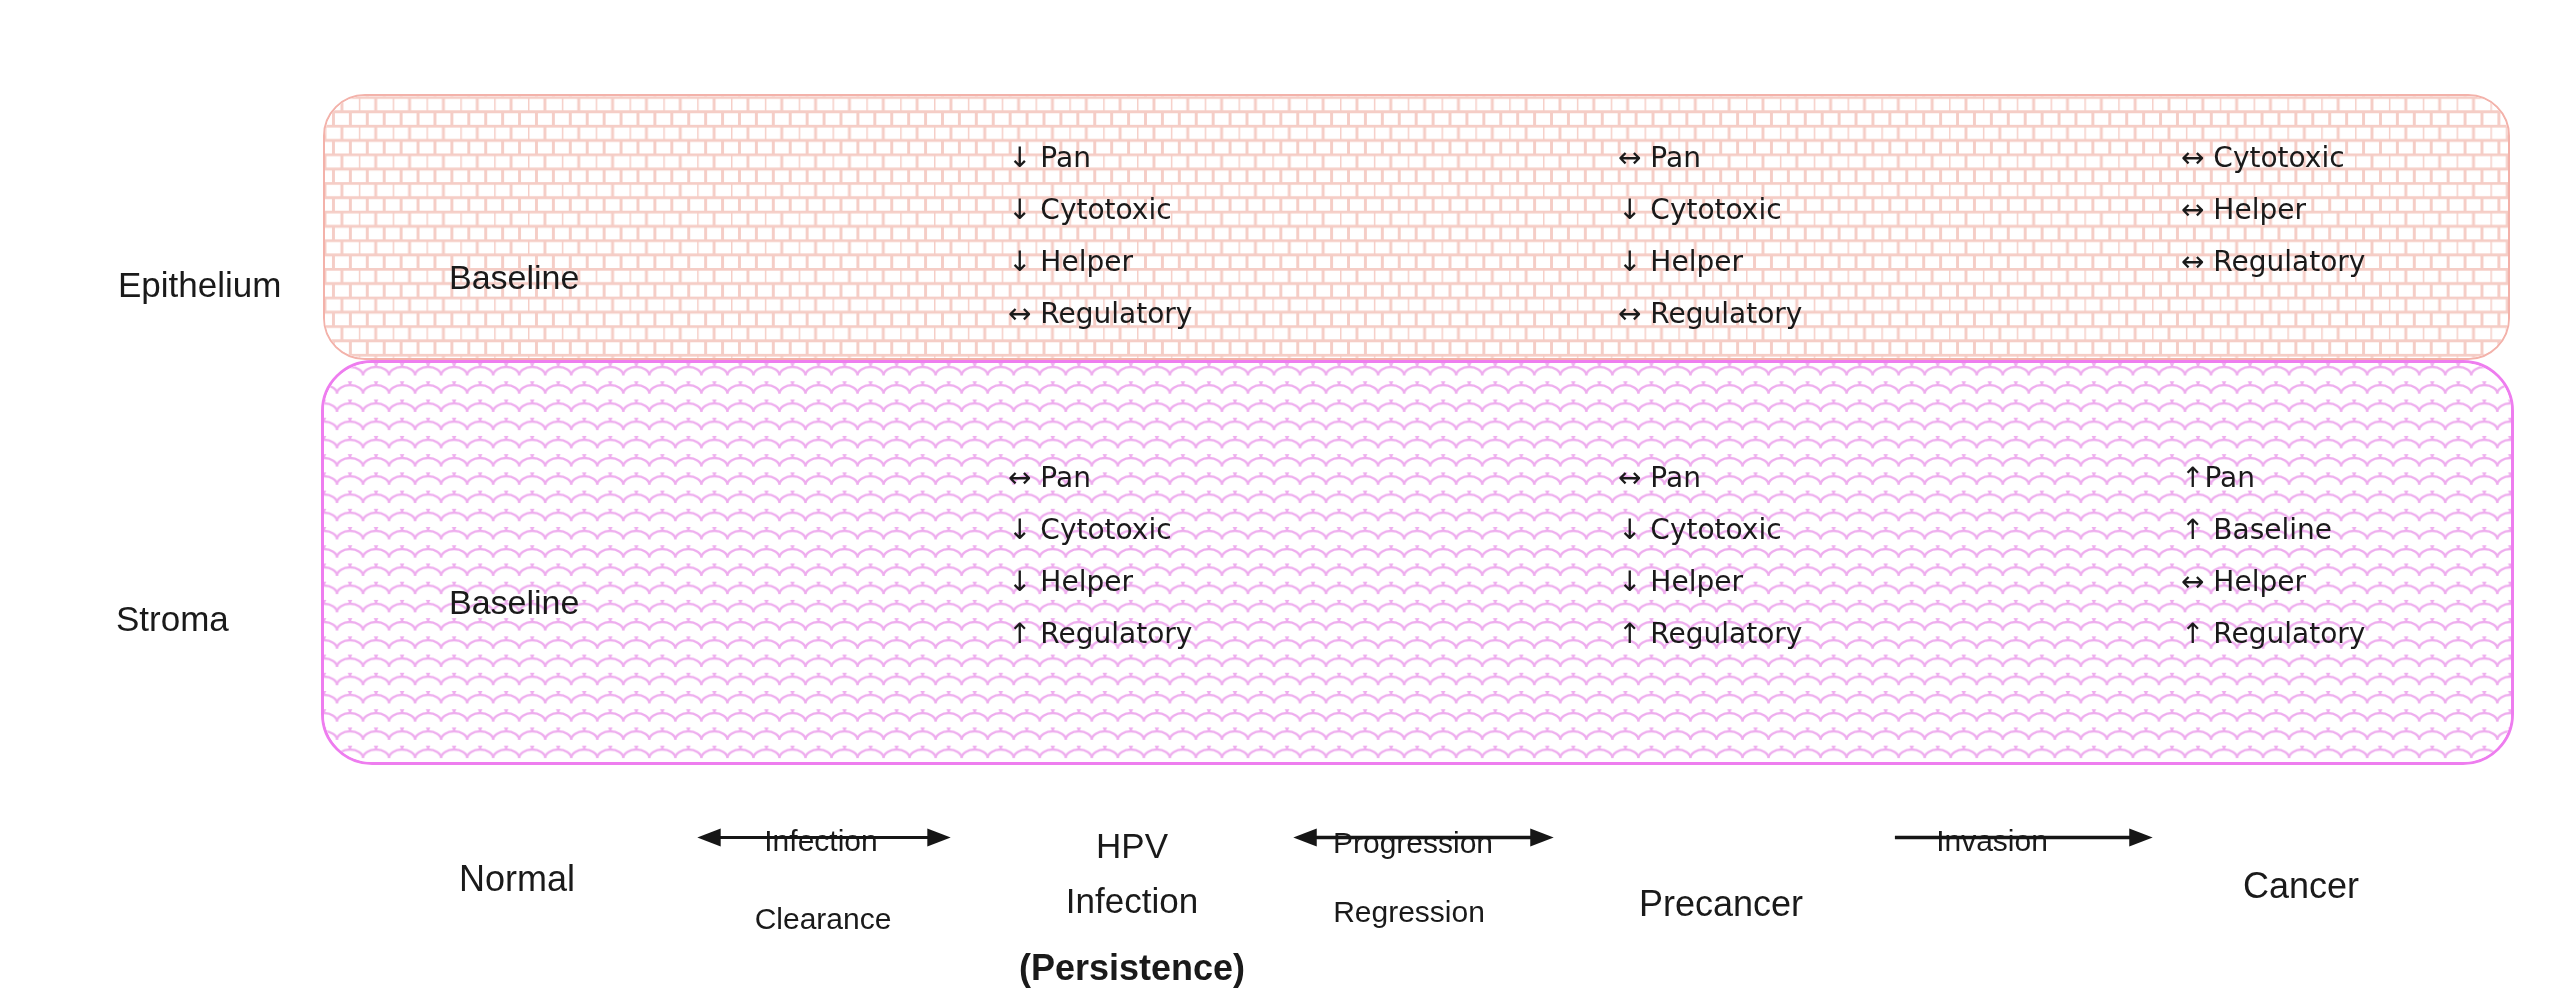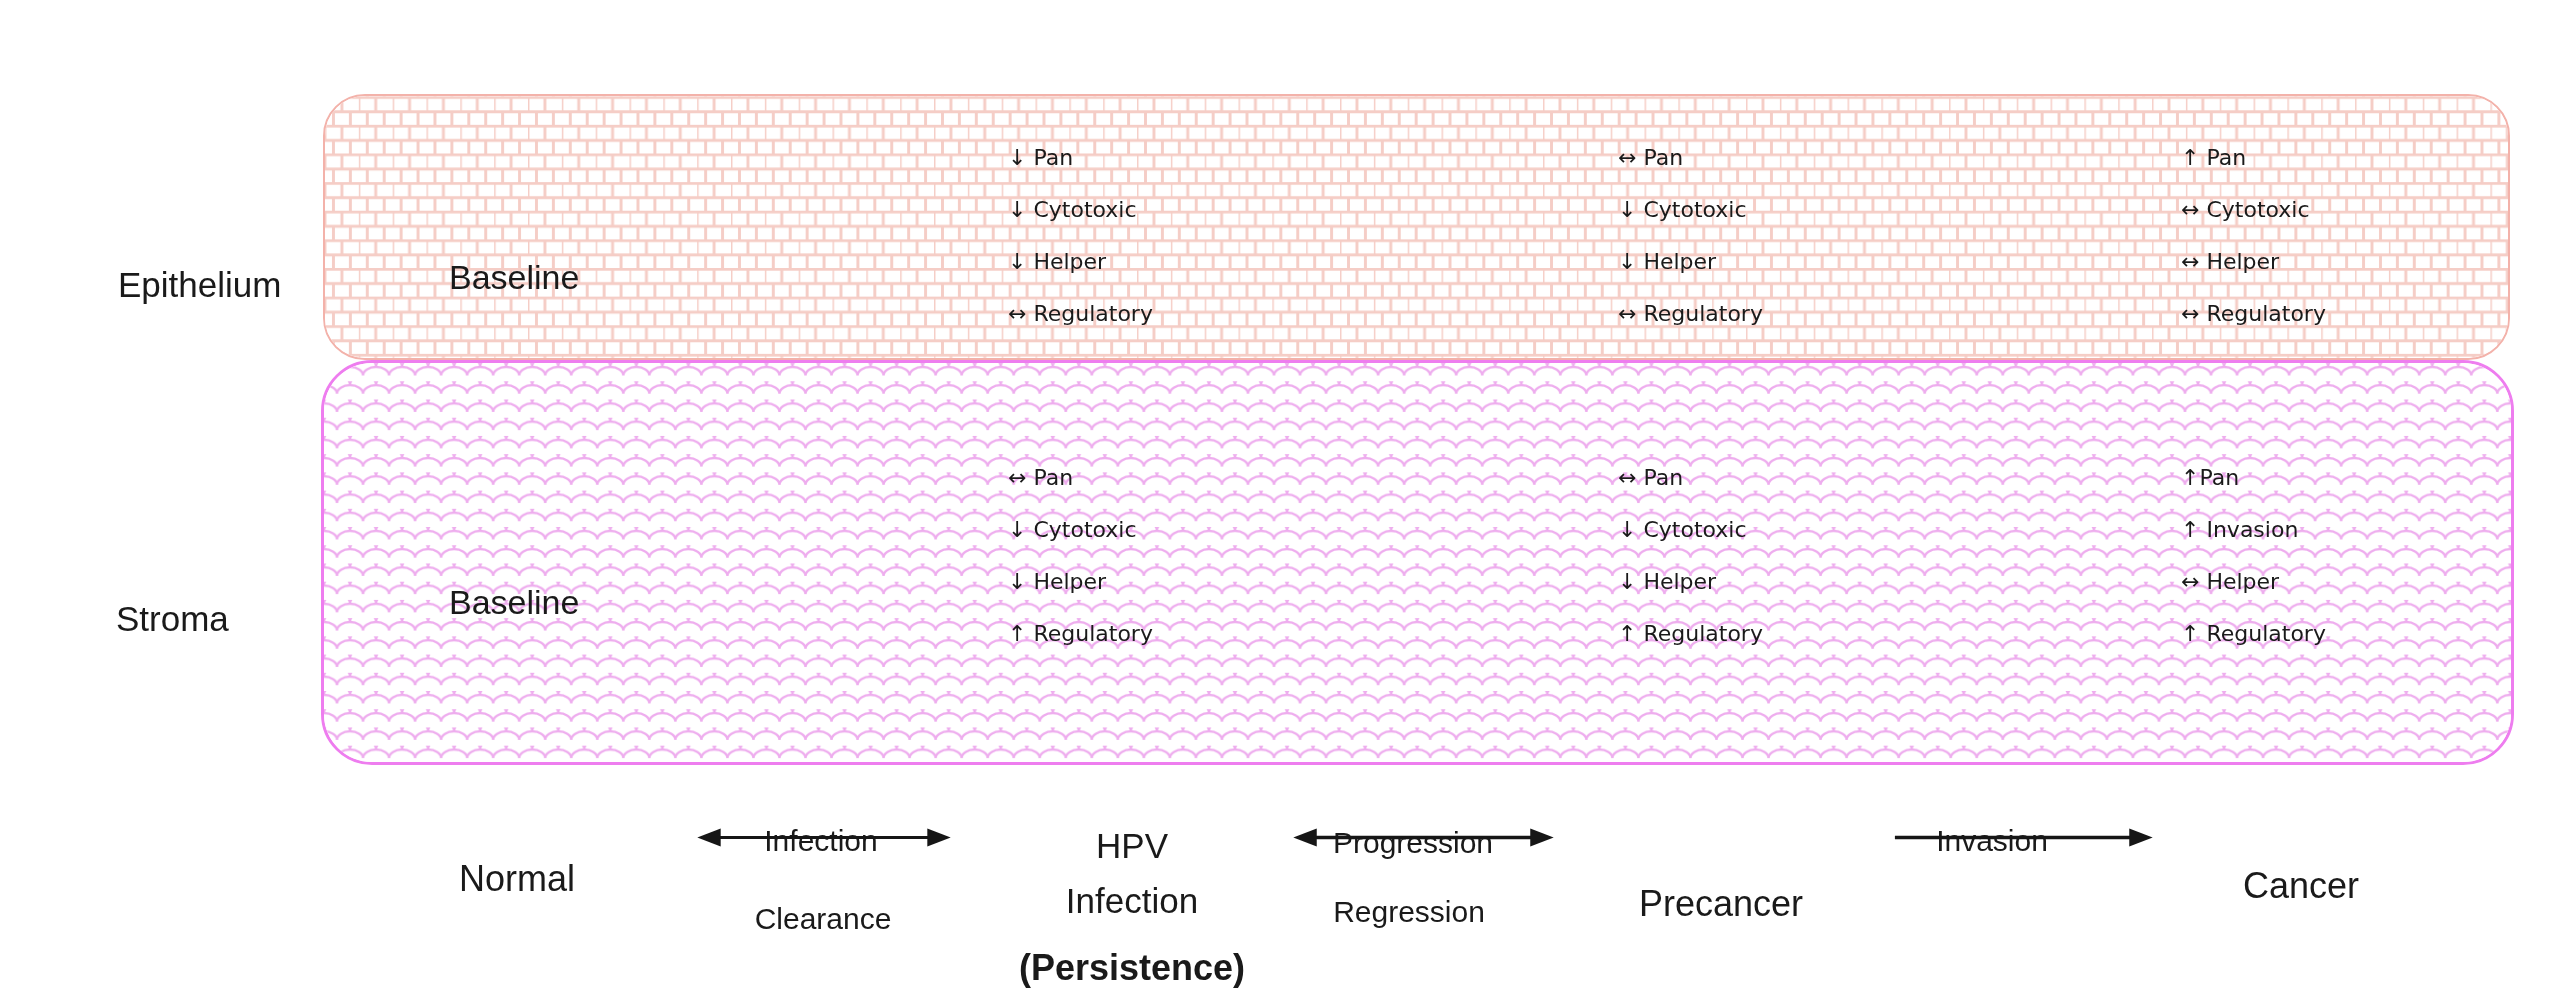--- a/index.html
+++ b/index.html
@@ -9,21 +9,21 @@
   }
   .abs{position:absolute;margin-top:41px;}
   .band{position:absolute;overflow:hidden;background:#ffffff;}
   .band-epithelium{left:323px;top:94px;width:2183px;height:262px;border:2.6px solid #f3b2aa;border-radius:42px;}
   .band-stroma{left:321px;top:360px;width:2187px;height:399px;border:3.3px solid #ee7def;border-radius:51px;}
   .band svg{position:absolute;left:0;top:0;width:100%;height:100%;display:block;}
   .vc{transform:translate(0,-50%);white-space:nowrap;}
   .cc{transform:translate(-50%,-50%);white-space:nowrap;text-align:center;}
   .row-label{font-size:35px;}
   .baseline-label{font-size:34px;}
-  .tcol{position:absolute;font-size:22px;line-height:52px;white-space:nowrap;
+  .tcol{position:absolute;font-size:28px;line-height:52px;white-space:nowrap;
         font-family:"DejaVu Sans","Liberation Sans",sans-serif;}
   .tline{height:52px;}
   .stage{font-size:36px;}
   .stage-sub{font-size:35px;}
   .note{font-size:36px;font-weight:bold;}
   .trans{font-size:30px;}
   .arrow-svg{position:absolute;}
   .arrow-svg line{stroke:#161616;stroke-width:5px;}
   .arrow-svg polygon{fill:#161616;}
 </style>
@@ -68,41 +68,40 @@
     <div class="tline">↓ Helper</div>
     <div class="tline">↔ Regulatory</div>
   </div>
   <div class="tcol" style="left:1618px;top:132px">
     <div class="tline">↔ Pan</div>
     <div class="tline">↓ Cytotoxic</div>
     <div class="tline">↓ Helper</div>
     <div class="tline">↔ Regulatory</div>
   </div>
   <div class="tcol" style="left:2181px;top:132px">
-    <div class="tline">↑ Pan</div>
     <div class="tline">↔ Cytotoxic</div>
     <div class="tline">↔ Helper</div>
     <div class="tline">↔ Regulatory</div>
   </div>
 
   <div class="tcol" style="left:1008px;top:452px">
     <div class="tline">↔ Pan</div>
     <div class="tline">↓ Cytotoxic</div>
     <div class="tline">↓ Helper</div>
     <div class="tline">↑ Regulatory</div>
   </div>
   <div class="tcol" style="left:1618px;top:452px">
     <div class="tline">↔ Pan</div>
     <div class="tline">↓ Cytotoxic</div>
     <div class="tline">↓ Helper</div>
     <div class="tline">↑ Regulatory</div>
   </div>
   <div class="tcol" style="left:2181px;top:452px">
     <div class="tline">↑Pan</div>
-    <div class="tline">↑ Invasion</div>
+    <div class="tline">↑ Baseline</div>
     <div class="tline">↔ Helper</div>
     <div class="tline">↑ Regulatory</div>
   </div>
 
   <div class="abs cc stage" style="left:517px;top:838px">Normal</div>
   <div class="abs cc stage-sub" style="left:1132px;top:805px">HPV</div>
   <div class="abs cc stage-sub" style="left:1132px;top:860px">Infection</div>
   <div class="abs cc note" style="left:1132px;top:927px">(Persistence)</div>
   <div class="abs cc stage" style="left:1721px;top:863px">Precancer</div>
   <div class="abs cc stage" style="left:2301px;top:845px">Cancer</div>

